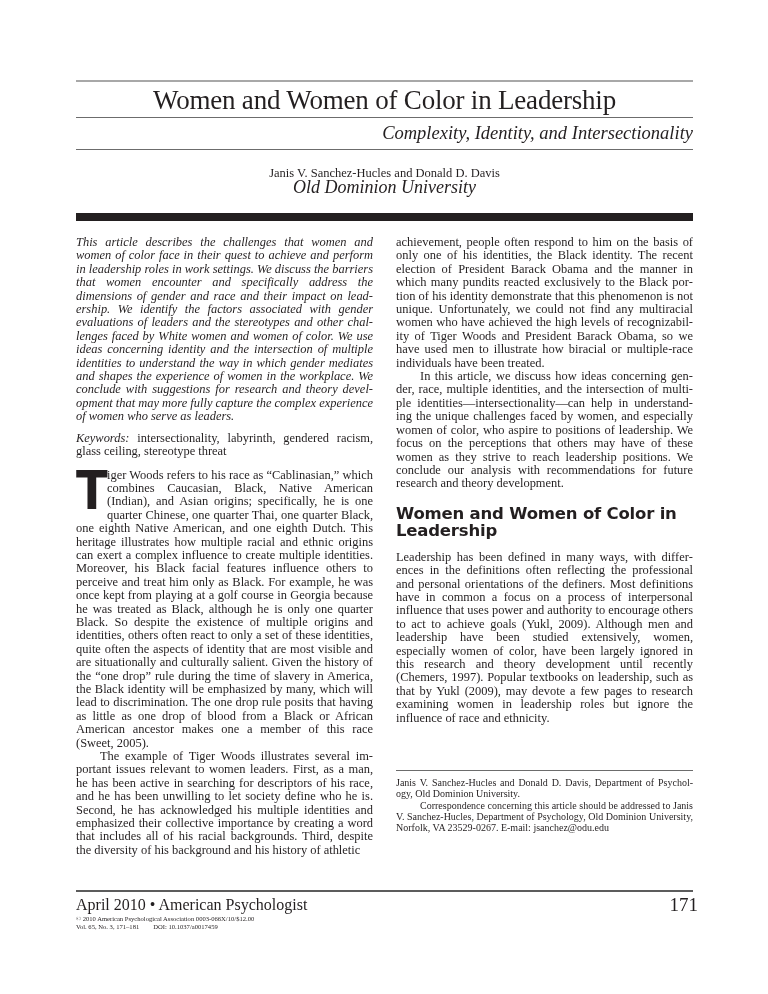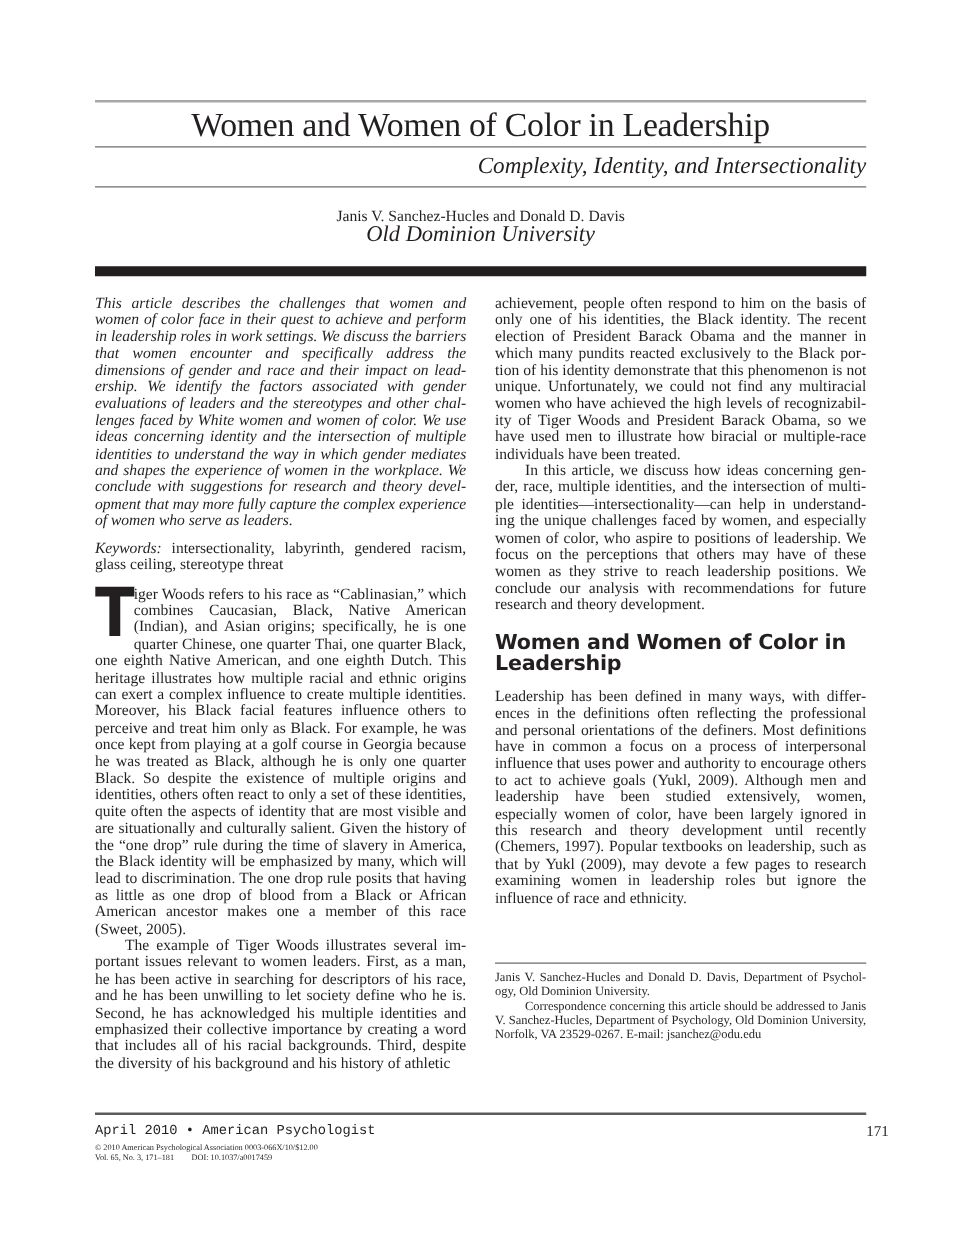--- a/index.html
+++ b/index.html
@@ -38,22 +38,22 @@
   .section-heading { font-family: "DejaVu Sans", "Liberation Sans", sans-serif; font-weight: bold;
                      font-size: 16.5px; line-height: 17px; margin: 14px 0 12px 0; text-align: left;
                      letter-spacing: -0.2px; }
 
   .footnotes { position: absolute; left: 396px; top: 770px; width: 297px; border-top: 1px solid #6c6c6c;
                padding-top: 6px; font-size: 10px; line-height: 11px; text-align: justify; }
   .footnotes p { margin: 0; }
   .footnotes p.fn-indent { text-indent: 24px; margin-top: 1px; }
 
   .footer-rule { position: absolute; left: 76px; top: 890px; width: 617px; border-top: 2px solid #5c5c5c; }
-  .journal-line { position: absolute; left: 76px; top: 897px; font-size: 11px; line-height: 16px; font-family: Liberation Mono, monospace; }
-  .page-number { position: absolute; right: 57px; top: 897px; font-size: 12px; line-height: 16px; margin-left: 26px; }
+  .journal-line { position: absolute; left: 76px; top: 897px; font-size: 16px; line-height: 16px; }
+  .page-number { position: absolute; right: 70px; top: 897px; font-size: 19px; line-height: 16px; margin-left: 26px; }
   .copyright { position: absolute; left: 76px; top: 915px; font-size: 6.6px; line-height: 8px; }
   .volume { position: absolute; left: 76px; top: 923px; font-size: 6.6px; line-height: 8px; }
   .volume .doi { margin-left: 14px; }
 </style>
 </head>
 <body>
 
 <div class="rule rule-top"></div>
 <h1 class="title" style="margin:0;font-weight:normal;">Women and Women of Color in Leadership</h1>
 <div class="rule rule-mid"></div>

